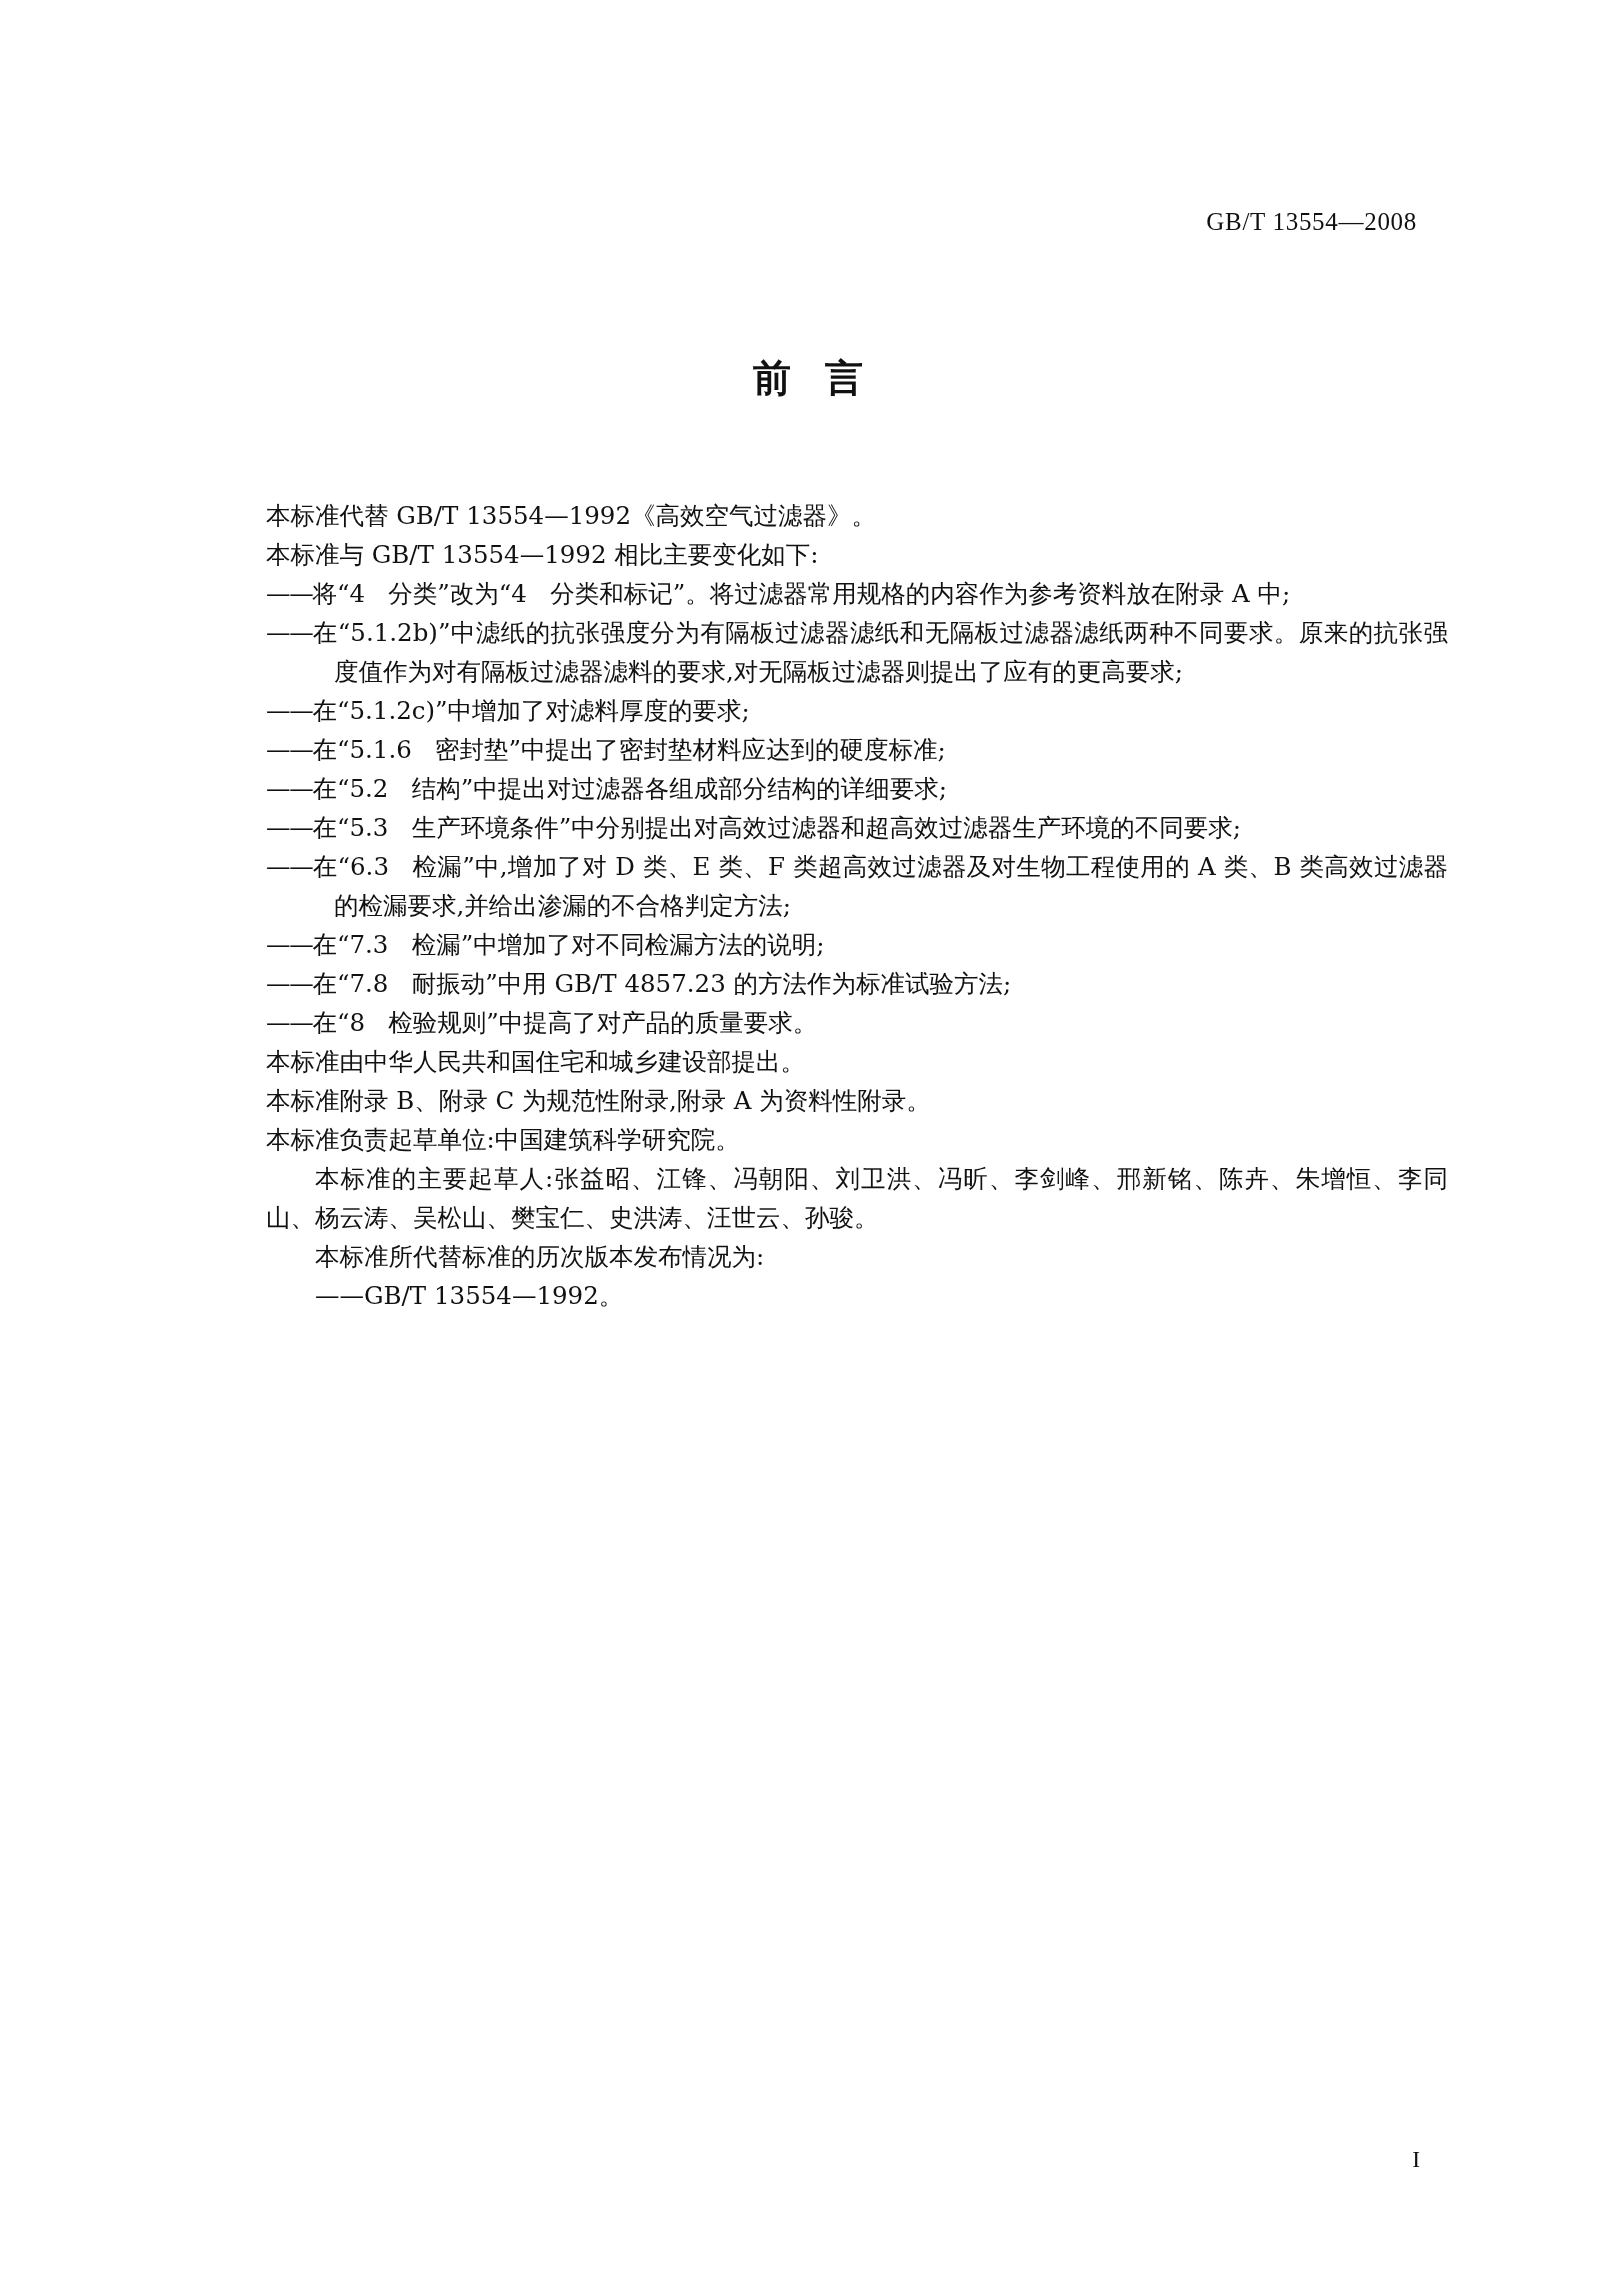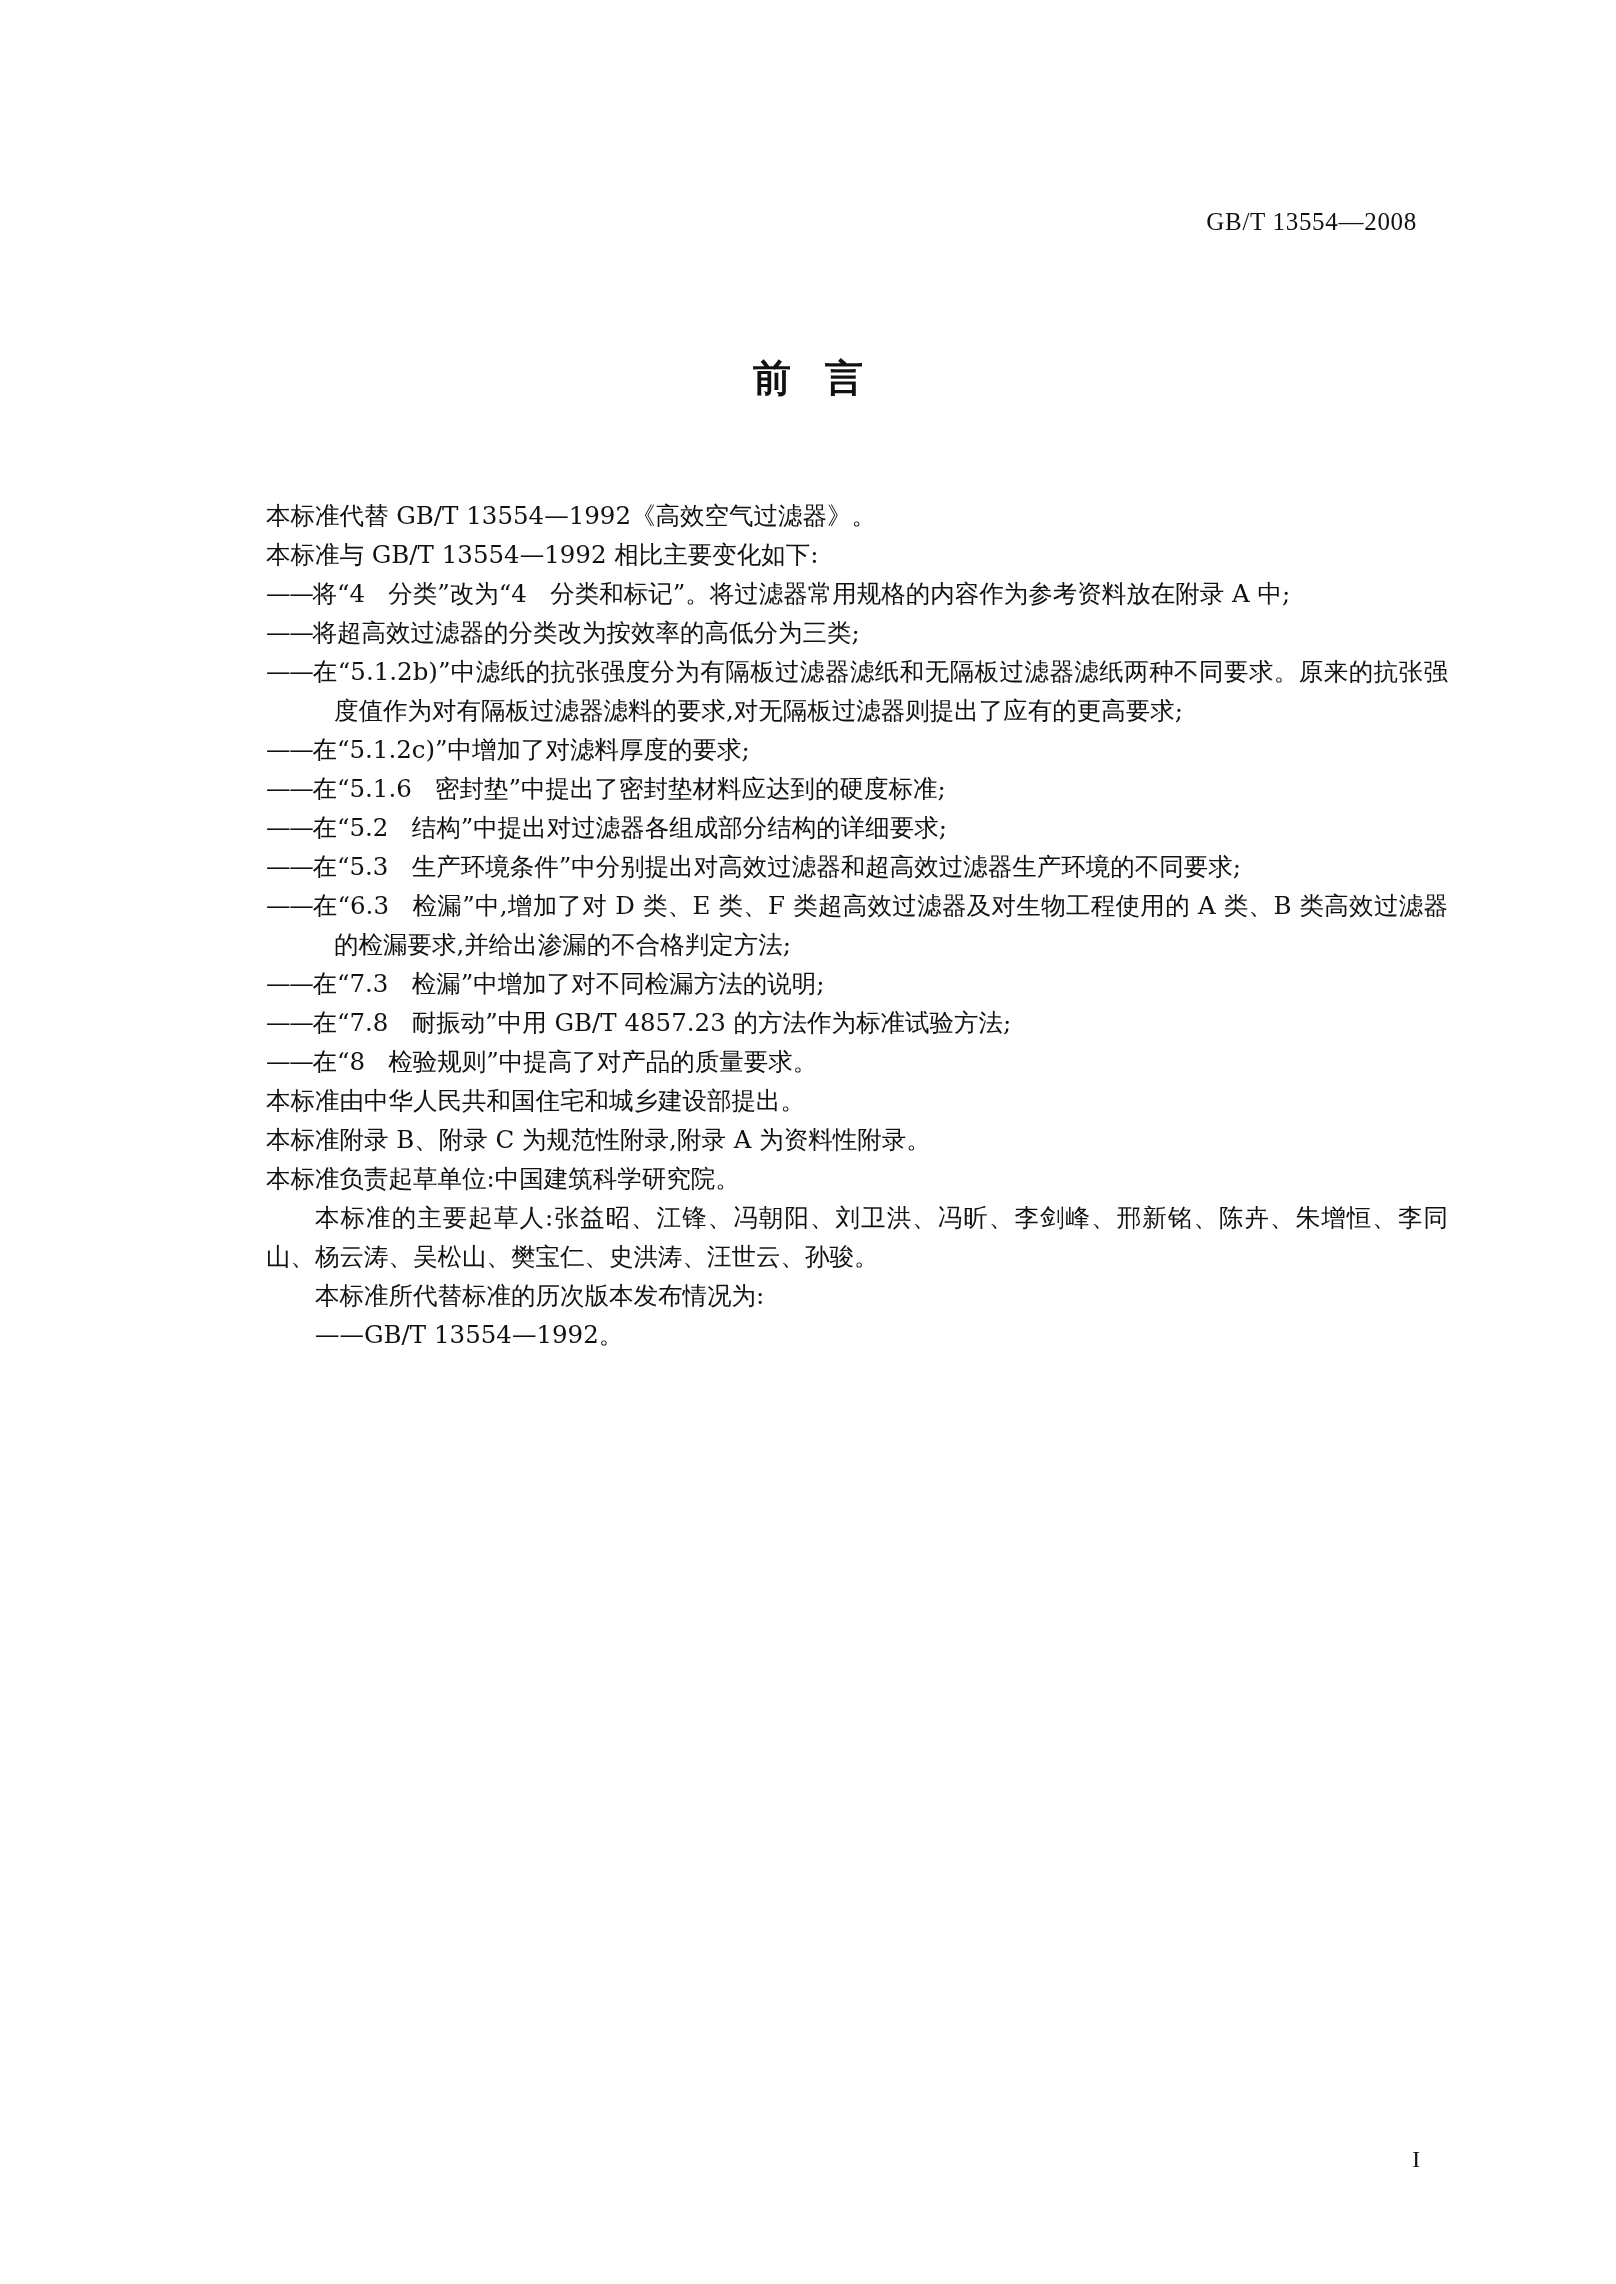--- a/index.html
+++ b/index.html
@@ -106,21 +106,20 @@
   <div class="body">
 
     <p class="lead"><span>本标准代替 GB/T 13554—1992《高效空气过滤器》。</span></p>
 
     <p class="lead"><span>本标准与 GB/T 13554—1992 相比主要变化如下:</span></p>
 
     <div>
 
       <p class="dash-item"><span class="marker">——</span><span>将“4</span><span class="gap"></span><span>分类”改为“4</span><span class="gap"></span><span>分类和标记”。将过滤器常用规格的内容作为参考资料放在附录 A 中;</span></p>
 
-      <p class="dash-item"><span class="marker">——</span><span>将超高效过滤器的分类改为按效率的高低分为三类;</span></p>
 
 
       <p class="dash-item"><span class="marker">——</span><span>在“5.1.2b)”中滤纸的抗张强度分为有隔板过滤器滤纸和无隔板过滤器滤纸两种不同要求。原来的抗张强度值作为对有隔板过滤器滤料的要求,对无隔板过滤器则提出了应有的更高要求;</span></p>
 
       <p class="dash-item"><span class="marker">——</span><span>在“5.1.2c)”中增加了对滤料厚度的要求;</span></p>
 
       <p class="dash-item"><span class="marker">——</span><span>在“5.1.6</span><span class="gap"></span><span>密封垫”中提出了密封垫材料应达到的硬度标准;</span></p>
 
       <p class="dash-item"><span class="marker">——</span><span>在“5.2</span><span class="gap"></span><span>结构”中提出对过滤器各组成部分结构的详细要求;</span></p>
 

